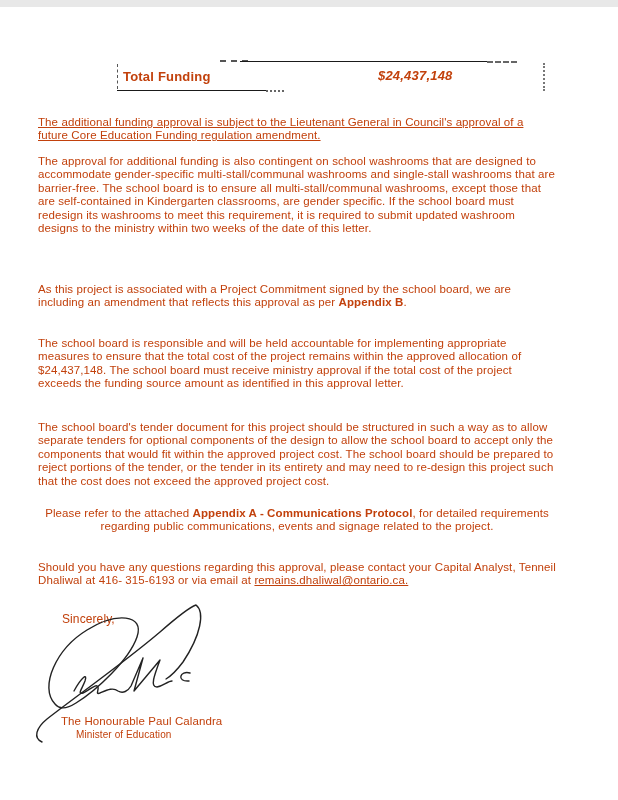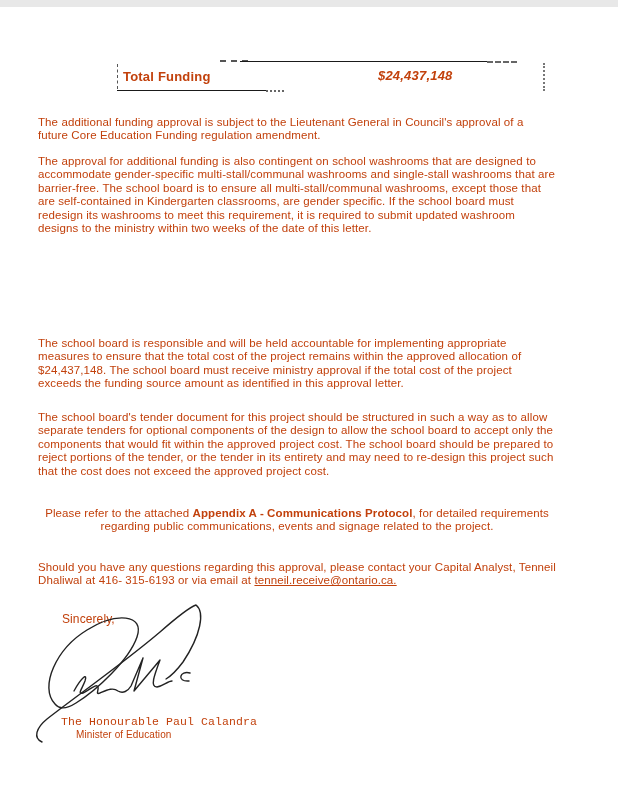--- a/index.html
+++ b/index.html
@@ -28,38 +28,38 @@
   }
   .tbl-value {
     position: absolute; left: 378px; top: 61px;
     font-size: 13px; font-weight: bold; font-style: italic; letter-spacing: 0.2px;
   }
   
   .para {
     position: absolute; left: 38px; width: 518px;
     font-size: 11.5px; line-height: 13.4px; letter-spacing: 0.1px;
   }
-  #p0 { top: 109px; }
+  #p0 { top: 109px; text-decoration: underline; }
   #p1 { top: 148px; }
   #p2 { top: 276px; }
   #p3 { top: 330px; }
-  #p4 { top: 404px; }
+  #p4 { top: 414px; }
   #p5 { top: 500px; text-align: center; }
   #p6 { top: 554px; }
   .b { font-weight: bold; }
   .u { text-decoration: underline; }
   
   .closing {
     position: absolute; left: 62px; top: 605px;
     font-size: 12px; letter-spacing: 0.1px;
   }
   .signature-svg { position: absolute; left: 30px; top: 592px; }
   .sig-name {
     position: absolute; left: 61px; top: 708px;
-    font-size: 11.5px; letter-spacing: 0.1px; font-family: Liberation Mono, monospace;
+    font-size: 11.5px; letter-spacing: 0.1px;
   }
   .sig-title {
     position: absolute; left: 76px; top: 722px;
     font-size: 10px; letter-spacing: 0.1px;
   }
 </style>
 </head>
 <body>
 
 <div class="page">
@@ -71,24 +71,25 @@
     <div class="tbl-border tbl-left-dash"></div>
     <div class="tbl-border tbl-right-dot"></div>
     <div class="tbl-border tbl-bottom-solid"></div>
     <div class="tbl-border tbl-bottom-dot"></div>
     <div class="tbl-label">Total Funding</div>
     <div class="tbl-value">$24,437,148</div>
   </div>
 
   <div class="para" id="p0"><span>The additional funding approval is subject to the Lieutenant General in Council's approval of a future Core Education Funding regulation amendment.</span></div>
   <div class="para" id="p1"><span>The approval for additional funding is also contingent on school washrooms that are designed to accommodate gender-specific multi-stall/communal washrooms and single-stall washrooms that are barrier-free. The school board is to ensure all multi-stall/communal washrooms, except those that are self-contained in Kindergarten classrooms, are gender specific. If the school board must redesign its washrooms to meet this requirement, it is required to submit updated washroom designs to the ministry within two weeks of the date of this letter.</span></div>
+  <div class="para" id="p2"><span>As this project is associated with a Project Commitment signed by the school board, we are including an amendment that reflects this approval as per </span><span class="b">Appendix B</span><span>.</span></div>
   <div class="para" id="p3"><span>The school board is responsible and will be held accountable for implementing appropriate measures to ensure that the total cost of the project remains within the approved allocation of $24,437,148. The school board must receive ministry approval if the total cost of the project exceeds the funding source amount as identified in this approval letter.</span></div>
   <div class="para" id="p4"><span>The school board's tender document for this project should be structured in such a way as to allow separate tenders for optional components of the design to allow the school board to accept only the components that would fit within the approved project cost. The school board should be prepared to reject portions of the tender, or the tender in its entirety and may need to re-design this project such that the cost does not exceed the approved project cost.</span></div>
   <div class="para" id="p5"><span>Please refer to the attached </span><span class="b">Appendix A - Communications Protocol</span><span>, for detailed requirements regarding public communications, events and signage related to the project.</span></div>
-  <div class="para" id="p6"><span>Should you have any questions regarding this approval, please contact your Capital Analyst, Tenneil Dhaliwal at 416- 315-6193 or via email at </span><span class="u">tenneil.receive@ontario.ca.</span></div>
+  <div class="para" id="p6"><span>Should you have any questions regarding this approval, please contact your Capital Analyst, Tenneil Dhaliwal at 416- 315-6193 or via email at </span><span class="u">remains.dhaliwal@ontario.ca.</span></div>
 
   <div class="closing">Sincerely,</div>
 
   <svg class="signature-svg" width="200" height="150" viewBox="0 0 200 150">
     <g fill="none" stroke="#222222" stroke-width="1.4" stroke-linecap="round" stroke-linejoin="round">
       <path d="M 12 143 C 3 139 6 129 17 120 C 48 96 96 62 130 33 C 146 19 160 8 166 6 C 175 13 171 36 153 63 C 147 71 141 77 136 80"></path>
       <path d="M 25 105 C 9 88 26 50 57 31 C 86 13 115 15 107 38 C 99 61 67 91 46 104 C 35 111 29 110 25 105 Z"></path>
       <path d="M 44 92 C 51 79 58 73 55 82 C 52 90 47 96 53 94 C 60 91 66 84 68 88 C 69 91 65 96 70 94 C 77 91 83 88 88 92 C 93 95 98 92 101 87 L 113 59 L 104 92 L 130 61 C 124 77 120 88 127 88 C 133 87 138 82 142 82"></path>
       <path d="M 160 74 C 150 71 146 83 159 82"></path>
     </g>

